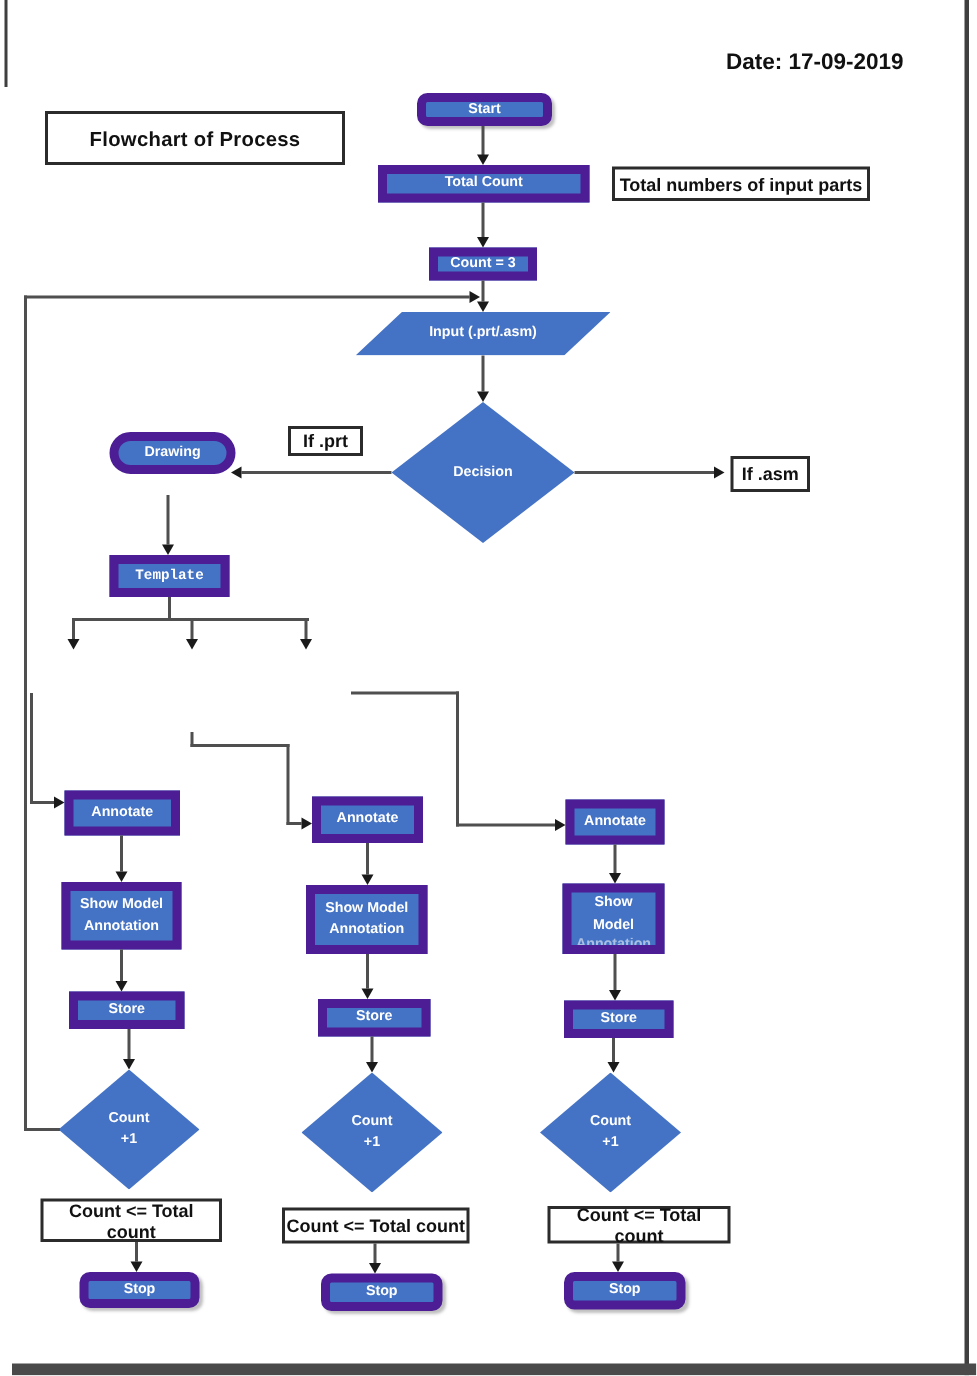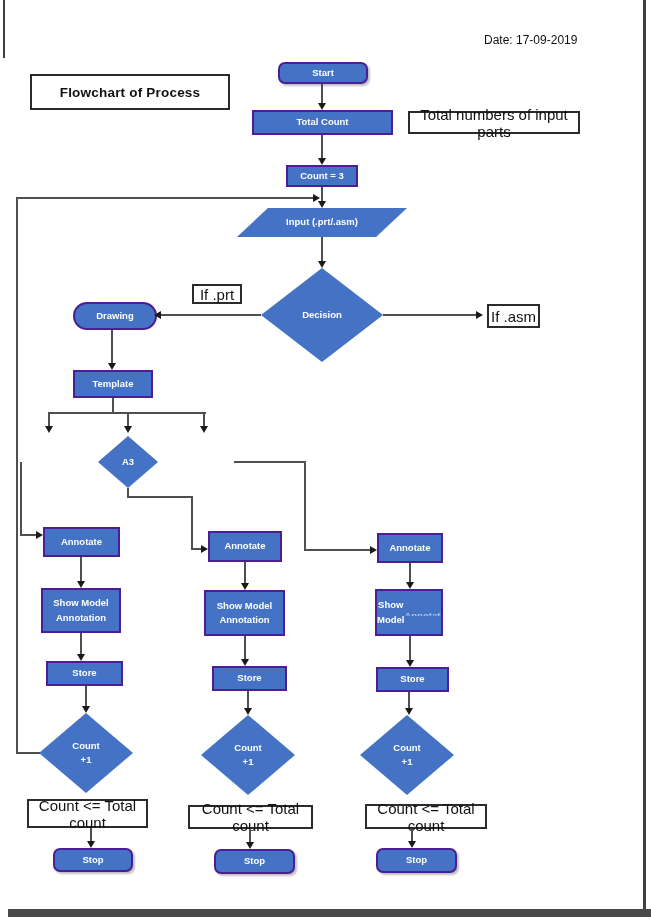--- a/index.html
+++ b/index.html
@@ -1,38 +1,38 @@
 <!DOCTYPE html>
 <html><head>
 <meta charset="utf-8">
 <style>
   html,body{margin:0;padding:0;background:#ffffff;}
   #page{position:relative;width:651px;height:917px;background:#ffffff;overflow:hidden;
         font-family:"Liberation Sans",sans-serif;}
   
   .frame{position:absolute;background:#3f3f3f;}
   
-  .shape{position:absolute;background:#4472c4;border:2px solid #4c1d95;box-sizing:border-box;
+  .shape{position:absolute;background:#4472c4;border:6px solid #4c1d95;box-sizing:border-box;
          color:#ffffff;font-weight:bold;font-size:9.5px;display:flex;align-items:center;
          justify-content:center;text-align:center;white-space:pre-line;line-height:1.5;}
   .round{border-radius:7px;box-shadow:2px 2px 2px rgba(130,130,130,.5);}
   .diamond{clip-path:polygon(50% 0,100% 50%,50% 100%,0 50%);border:none;}
   .para{clip-path:polygon(18.2% 0,100% 0,81.8% 100%,0 100%);border:none;}
   
   .labelbox{position:absolute;background:#ffffff;border:2px solid #2b2b2b;box-sizing:border-box;
-            color:#111111;font-weight:normal;font-size:15px;display:flex;align-items:center;
+            color:#111111;font-weight:bold;font-size:12px;display:flex;align-items:center;
             justify-content:center;text-align:center;}
   .titlebox{font-size:13.5px;font-weight:600;letter-spacing:.2px;}
   
   .ln{position:absolute;background:#4f4f4f;}
   .ah{position:absolute;width:0;height:0;}
   .ah-d{border-left:4px solid transparent;border-right:4px solid transparent;border-top:7px solid #1a1a1a;}
   .ah-r{border-top:4px solid transparent;border-bottom:4px solid transparent;border-left:7px solid #1a1a1a;}
   .ah-l{border-top:4px solid transparent;border-bottom:4px solid transparent;border-right:7px solid #1a1a1a;}
-  .datetext{position:absolute;color:#111111;font-weight:normal;font-size:12px;}
+  .datetext{position:absolute;color:#111111;font-weight:bold;font-size:15px;}
   .partial{display:block;height:5px;overflow:hidden;opacity:.55;line-height:1.1;margin-top:1px;}
 </style>
 </head>
 <body>
 
 <div id="page">
 
   <div class="frame" style="left:643px;top:0;width:3px;height:917px;"></div>
   <div class="frame" style="left:8px;top:909px;width:643px;height:8px;background:#4a4a4a;"></div>
   <div class="frame" style="left:3px;top:0;width:2px;height:58px;"></div>
@@ -42,34 +42,33 @@
 
   <div class="shape round" style="left:278px;top:62px;width:90px;height:22px;">Start</div>
   <div class="shape" style="left:252px;top:110px;width:141px;height:25px;">Total Count</div>
   <div class="labelbox" style="left:408px;top:111px;width:172px;height:23px;">Total numbers of input parts</div>
   <div class="shape" style="left:286px;top:165px;width:72px;height:22px;">Count = 3</div>
   <div class="shape para" style="left:237px;top:208px;width:170px;height:29px;">Input (.prt/.asm)</div>
   <div class="shape diamond" style="left:261px;top:268px;width:122px;height:94px;">Decision</div>
   <div class="labelbox" style="left:192px;top:284px;width:50px;height:20px;">If .prt</div>
   <div class="labelbox" style="left:487px;top:304px;width:53px;height:24px;">If .asm</div>
 
-  <div class="shape" style="left:73px;top:302px;width:84px;height:28px;border-radius:14px;">Drawing</div>
-  <div class="shape" style="left:73px;top:370px;width:80px;height:28px;">Template</div>
+  <div class="shape" style="left:73px;top:288px;width:84px;height:28px;border-radius:14px;">Drawing</div>
+  <div class="shape" style="left:73px;top:370px;width:80px;height:28px;font-family:Liberation Mono, monospace;">Template</div>
 
-  <div class="shape diamond" style="left:98px;top:436px;width:60px;height:52px;">A3</div>
 
   <div class="shape" style="left:43px;top:527px;width:77px;height:30px;">Annotate</div>
   <div class="shape" style="left:208px;top:531px;width:74px;height:31px;">Annotate</div>
   <div class="shape" style="left:377px;top:533px;width:66px;height:30px;">Annotate</div>
 
   <div class="shape" style="left:41px;top:588px;width:80px;height:45px;">Show Model
 Annotation</div>
   <div class="shape" style="left:204px;top:590px;width:81px;height:46px;">Show Model
 Annotation</div>
-  <div class="shape" style="left:375px;top:589px;width:68px;height:47px;flex-direction:row;">
+  <div class="shape" style="left:375px;top:589px;width:68px;height:47px;flex-direction:column;">
     <span>Show
 Model</span>
     <span class="partial">Annotation</span>
   </div>
 
   <div class="shape" style="left:46px;top:661px;width:77px;height:25px;">Store</div>
   <div class="shape" style="left:212px;top:666px;width:75px;height:25px;">Store</div>
   <div class="shape" style="left:376px;top:667px;width:73px;height:25px;">Store</div>
 
   <div class="shape diamond" style="left:39px;top:713px;width:94px;height:80px;">Count

